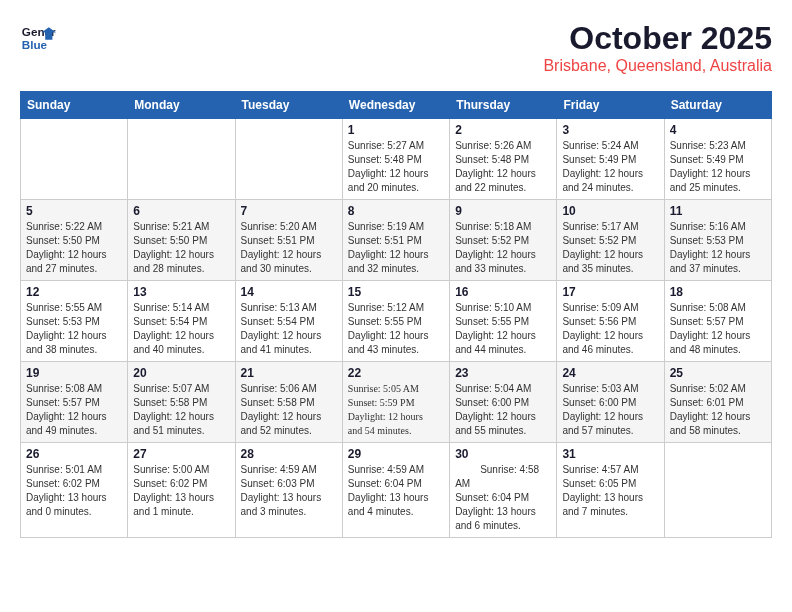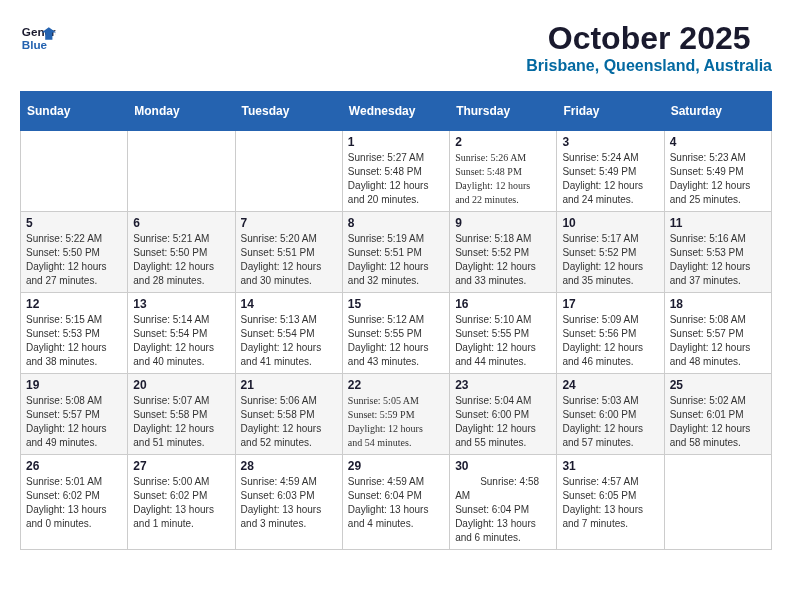--- a/index.html
+++ b/index.html
@@ -19,42 +19,41 @@
     .logo {
       display: flex;
       align-items: center;
       gap: 4px;
     }
     .logo-icon {
       width: 36px;
       height: 36px;
     }
     .title-section {
-      text-align: center;
+      text-align: right;
     }
     .calendar-title {
       font-size: 32px;
       font-weight: bold;
       color: #1a1a2e;
     }
     .calendar-subtitle {
       font-size: 16px;
-      color: #0369a1;
-      font-weight: bold;
+      color: #ef4444;
     }
     table {
       width: 100%;
       border-collapse: collapse;
       font-size: 11px;
     }
     thead th {
       background-color: #2563b0;
       color: #fff;
       text-align: left;
-      padding: 12px 6px;
+      padding: 6px 6px;
       font-size: 12px;
       font-weight: bold;
       border: 1px solid #2563b0;
     }
     tbody td {
       border: 1px solid #ccc;
       vertical-align: top;
       padding: 4px 5px;
       width: 107px;
       height: 80px;
@@ -110,21 +109,21 @@
   </thead>
   <tbody id="calendar-body">
   <tr>
         <td class="empty-cell"></td>
         <td class="empty-cell"></td>
         <td class="empty-cell"></td>
         <td><span class="day-num">1</span><span class="day-info" style="white-space: pre-line;">Sunrise: 5:27 AM
 Sunset: 5:48 PM
 Daylight: 12 hours
 and 20 minutes.</span></td>
-        <td><span class="day-num">2</span><span class="day-info" style="white-space: pre-line; font-family: Liberation Serif, serif;">Sunrise: 5:26 AM
+        <td><span class="day-num">2</span><span class="day-info" style="white-space: pre-line;">Sunrise: 5:26 AM
 Sunset: 5:48 PM
 Daylight: 12 hours
 and 22 minutes.</span></td>
         <td><span class="day-num">3</span><span class="day-info" style="white-space: pre-line; text-align: center;">Sunrise: 5:24 AM
 Sunset: 5:49 PM
 Daylight: 12 hours
 and 24 minutes.</span></td>
         <td><span class="day-num">4</span><span class="day-info" style="white-space: pre-line;">Sunrise: 5:23 AM
 Sunset: 5:49 PM
 Daylight: 12 hours
@@ -154,21 +153,21 @@
         <td><span class="day-num">10</span><span class="day-info" style="white-space: pre-line;">Sunrise: 5:17 AM
 Sunset: 5:52 PM
 Daylight: 12 hours
 and 35 minutes.</span></td>
         <td><span class="day-num">11</span><span class="day-info" style="white-space: pre-line;">Sunrise: 5:16 AM
 Sunset: 5:53 PM
 Daylight: 12 hours
 and 37 minutes.</span></td>
       </tr>
       <tr>
-        <td><span class="day-num">12</span><span class="day-info" style="white-space: pre-line;">Sunrise: 5:15 AM
+        <td><span class="day-num">12</span><span class="day-info" style="white-space: pre-line;">Sunrise: 5:55 AM
 Sunset: 5:53 PM
 Daylight: 12 hours
 and 38 minutes.</span></td>
         <td><span class="day-num">13</span><span class="day-info" style="white-space: pre-line;">Sunrise: 5:14 AM
 Sunset: 5:54 PM
 Daylight: 12 hours
 and 40 minutes.</span></td>
         <td><span class="day-num">14</span><span class="day-info" style="white-space: pre-line;">Sunrise: 5:13 AM
 Sunset: 5:54 PM
 Daylight: 12 hours

